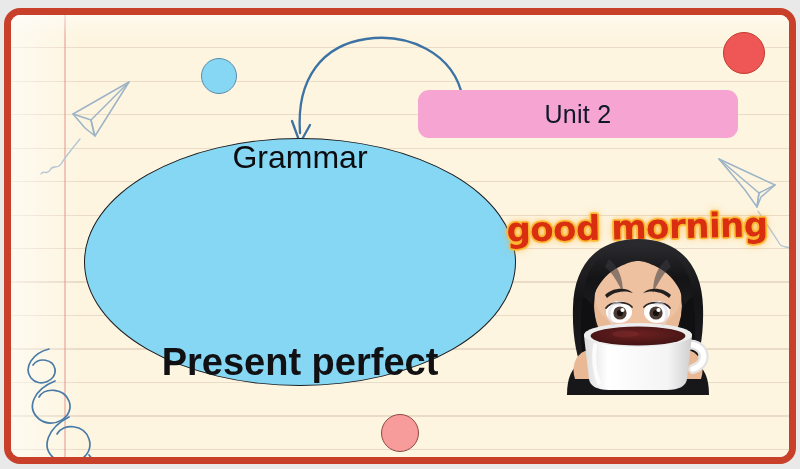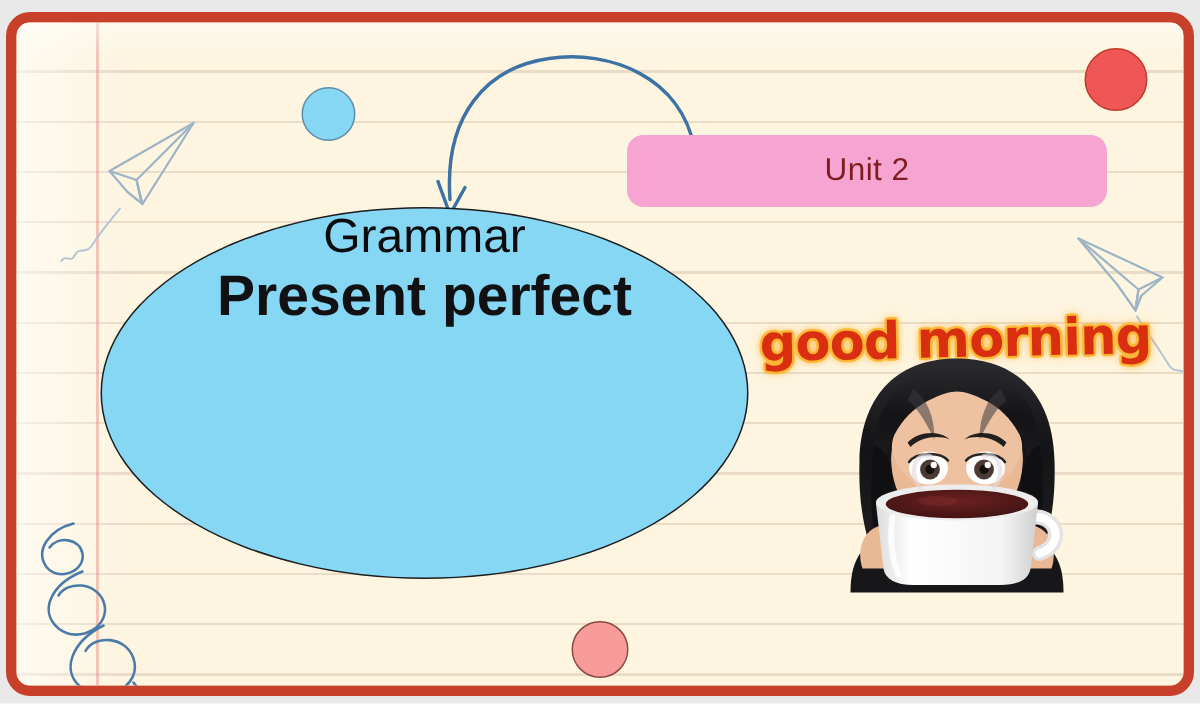--- a/index.html
+++ b/index.html
@@ -80,36 +80,36 @@
   
   #unit-box {
     position:absolute;
     left:407px; top:75px;
     width:320px; height:48px;
     background:#f6a4d1;
     border-radius:11px;
     display:flex; align-items:center; justify-content:center;
   }
   #unit-label {
-    font-size:21px; color:#7f1d1d; letter-spacing:0.3px;
+    font-size:25px; color:#0f172a; letter-spacing:0.3px;
   }
 
   
   #arrow { position:absolute; left:255px; top:10px; width:210px; height:135px; }
 
   
   #ellipse {
     position:absolute;
-    left:56px; top:123px;
+    left:73px; top:123px;
     width:432px; height:248px;
     background:#86d7f4;
     border:1.7px solid #1d1d1f;
     border-radius:50%;
     display:flex; flex-direction:column;
-    align-items:center; justify-content:flex-start;
+    align-items:center; justify-content:space-between;
     text-align:center;
   }
   #ellipse .line1, #ellipse .line2 {
     font-size:32px; color:#0c0c0e; line-height:1.17; font-weight:400;
   }
   #ellipse .line3 {
     font-size:38px; color:#111114; font-weight:bold;
     line-height:1.18; margin-top:0;
   }
 

